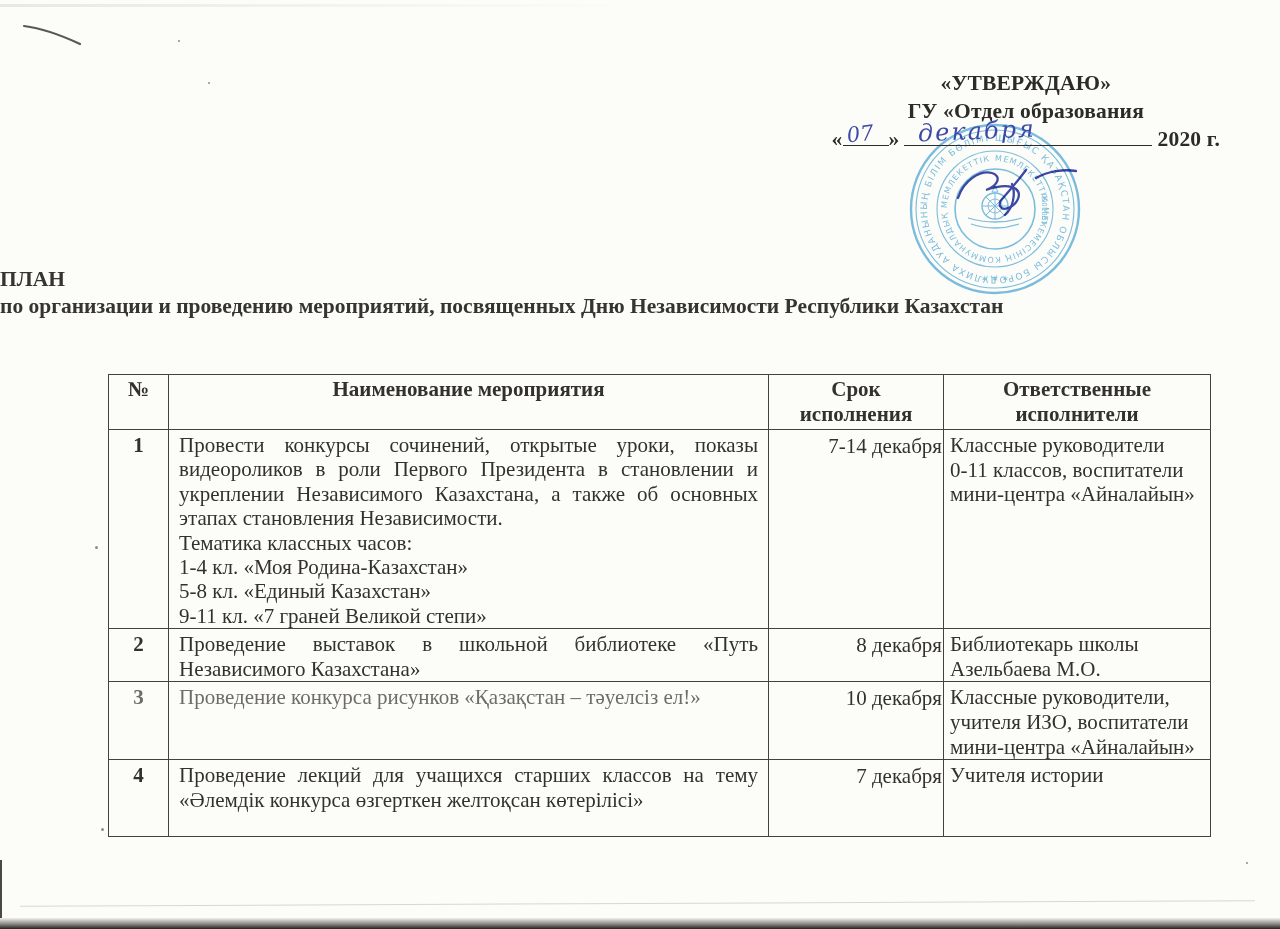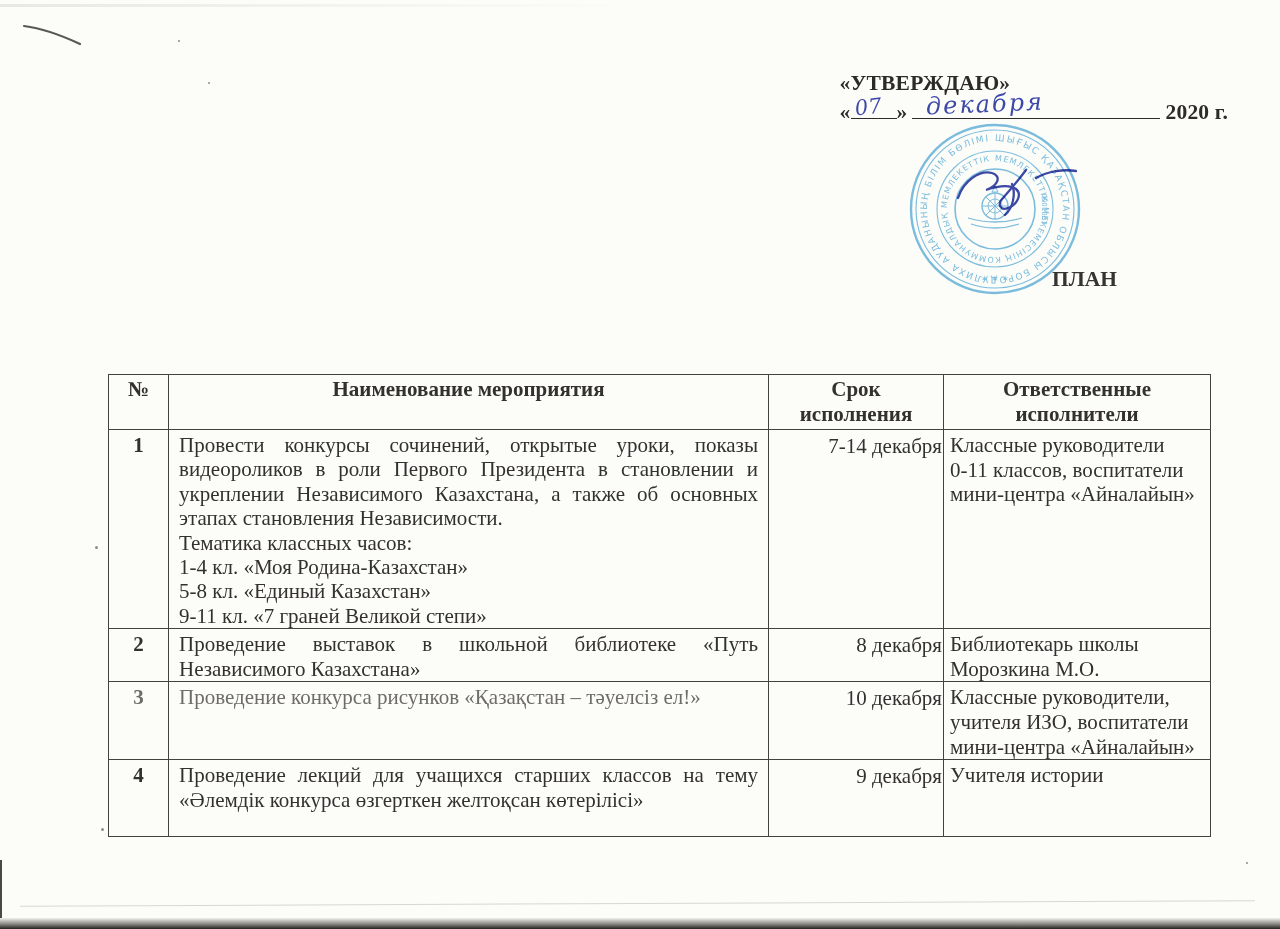--- a/index.html
+++ b/index.html
@@ -13,42 +13,42 @@
     background:linear-gradient(to right,#e3e3de,rgba(252,252,249,0));opacity:.8;}
   .paper-edge-line{position:absolute;left:20px;top:903px;width:1235px;height:1px;
     background:#d8d8d0;transform:rotate(-0.25deg);}
   .scan-bottom-strip{position:absolute;left:0;bottom:0;width:1280px;height:11px;
     background:linear-gradient(to bottom,#f1f1ec 0%,#8a8881 55%,#232220 100%);}
   .scan-left-edge{position:absolute;left:0;top:860px;width:2px;height:69px;background:#4a4945;}
   .speck{position:absolute;background:#8f8d87;border-radius:50%;}
 
   
   .approval{
-    position:absolute;top:70px;right:52px;text-align:left;
+    position:absolute;top:70px;right:60px;text-align:center;
     font-weight:bold;font-size:21.5px;line-height:27.6px;letter-spacing:.2px;
   }
   .u-line{display:inline-block;border-bottom:1.6px solid #2d2b28;vertical-align:baseline;}
   .sig-row{position:relative;}
   .sig-underline{width:152px;margin-right:6px;position:relative;height:18px;}
   .date-row{margin-top:1px;}
   .day-underline{width:46px;height:18px;position:relative;}
   .month-underline{width:248px;height:18px;margin:0 6px 0 4px;position:relative;}
   .hand{
     position:absolute;color:#3d49a8;font-style:italic;
     font-family:"DejaVu Serif",serif;font-weight:normal;white-space:nowrap;
   }
   .hand-day{left:4px;top:-6px;font-size:21px;transform:rotate(-7deg);}
   .hand-month{left:14px;top:-9px;font-size:24px;letter-spacing:2px;transform:rotate(-2.5deg);}
 
   
   .stamp-svg{position:absolute;left:908px;top:122px;mix-blend-mode:multiply;opacity:.92;}
   .signature-svg{position:absolute;left:948px;top:158px;mix-blend-mode:multiply;}
 
   
-  .title-block{position:absolute;left:0;top:266px;width:1117px;text-align:right;
+  .title-block{position:absolute;left:0;top:266px;width:1117px;text-align:left;
     font-weight:bold;font-size:21.5px;line-height:27.4px;color:#363431;}
 
   
   table.plan{
     position:absolute;left:108px;top:374px;width:1102px;
     border-collapse:collapse;table-layout:fixed;
     font-size:21px;color:#33312e;
   }
   table.plan th,table.plan td{
     border:1.6px solid #44423e;vertical-align:top;overflow:hidden;
@@ -100,35 +100,37 @@
     <text font-size="8" letter-spacing="1">
       <textPath href="#ringInner">МЕМЛЕКЕТТІК МЕКЕМЕСІНІҢ КОММУНАЛДЫҚ МЕМЛЕКЕТТІК МЕКЕМЕ • </textPath>
     </text>
     <text x="87" y="160" font-size="9" text-anchor="middle">✶ ✶ ✶</text>
     <text x="134" y="87" font-size="7" transform="rotate(90 134 87)" text-anchor="middle">0001031</text>
   </g>
 </svg>
 
 <div class="approval">
   <div>«УТВЕРЖДАЮ»</div>
+  <div>ГУ «Отдел образования</div>
   <div class="date-row">
     <span>«</span><span class="u-line day-underline"><span class="hand hand-day">07</span></span><span>»</span><span class="u-line month-underline"><span class="hand hand-month">декабря</span></span><span>2020 г.</span>
   </div>
 </div>
 
 <svg class="signature-svg" width="160" height="62" viewBox="0 0 160 62">
   <g stroke="#3d49a8" stroke-width="2.3" fill="none" stroke-linecap="round">
     <path d="M10 40 C16 22 32 12 44 15 C54 18 50 28 38 32 C50 28 62 27 68 31 C74 36 70 46 60 50 C52 53 49 46 55 40 C62 32 72 20 78 12"></path>
     <path d="M64 26 C68 36 65 50 57 57"></path>
     <path d="M88 20 C100 13 116 11 128 13"></path>
   </g>
 </svg>
 
 <div class="title-block">
   <div>ПЛАН</div>
+  <div>по организации и проведению мероприятий, посвященных Дню Независимости Республики Казахстан</div>
 </div>
 
 <table class="plan">
   <colgroup>
     <col style="width:60px">
       <col style="width:600px">
       <col style="width:175px">
       <col style="width:267px">
   </colgroup>
   <tbody>
@@ -161,42 +163,42 @@
   </tr>
   <tr style="height:52px;">
     <td class="num">2</td>
     <td class="act">
       <div class="jl">Проведение выставок в школьной библиотеке «Путь</div>
       <div>Независимого Казахстана»</div>
     </td>
     <td class="term">8 декабря</td>
     <td class="resp">
       <div>Библиотекарь школы</div>
-      <div>Морозкина М.О.</div>
+      <div>Азельбаева М.О.</div>
     </td>
   </tr>
   <tr style="height:72px;">
     <td class="num faded">3</td>
     <td class="act faded">
       <div>Проведение конкурса рисунков «Қазақстан – тәуелсіз ел!»</div>
     </td>
     <td class="term">10 декабря</td>
     <td class="resp">
       <div>Классные руководители,</div>
       <div>учителя ИЗО, воспитатели</div>
       <div>мини-центра «Айналайын»</div>
     </td>
   </tr>
   <tr style="height:77px;">
     <td class="num">4</td>
     <td class="act">
       <div class="jl">Проведение лекций для учащихся старших классов на тему</div>
       <div>«Әлемдік конкурса өзгерткен желтоқсан көтерілісі»</div>
     </td>
-    <td class="term">9 декабря</td>
+    <td class="term">7 декабря</td>
     <td class="resp">
       <div>Учителя истории</div>
     </td>
   </tr>
 </tbody>
   </table>
 
 <div class="paper-edge-line"></div>
 <div class="scan-left-edge"></div>
 <div class="scan-bottom-strip"></div>

